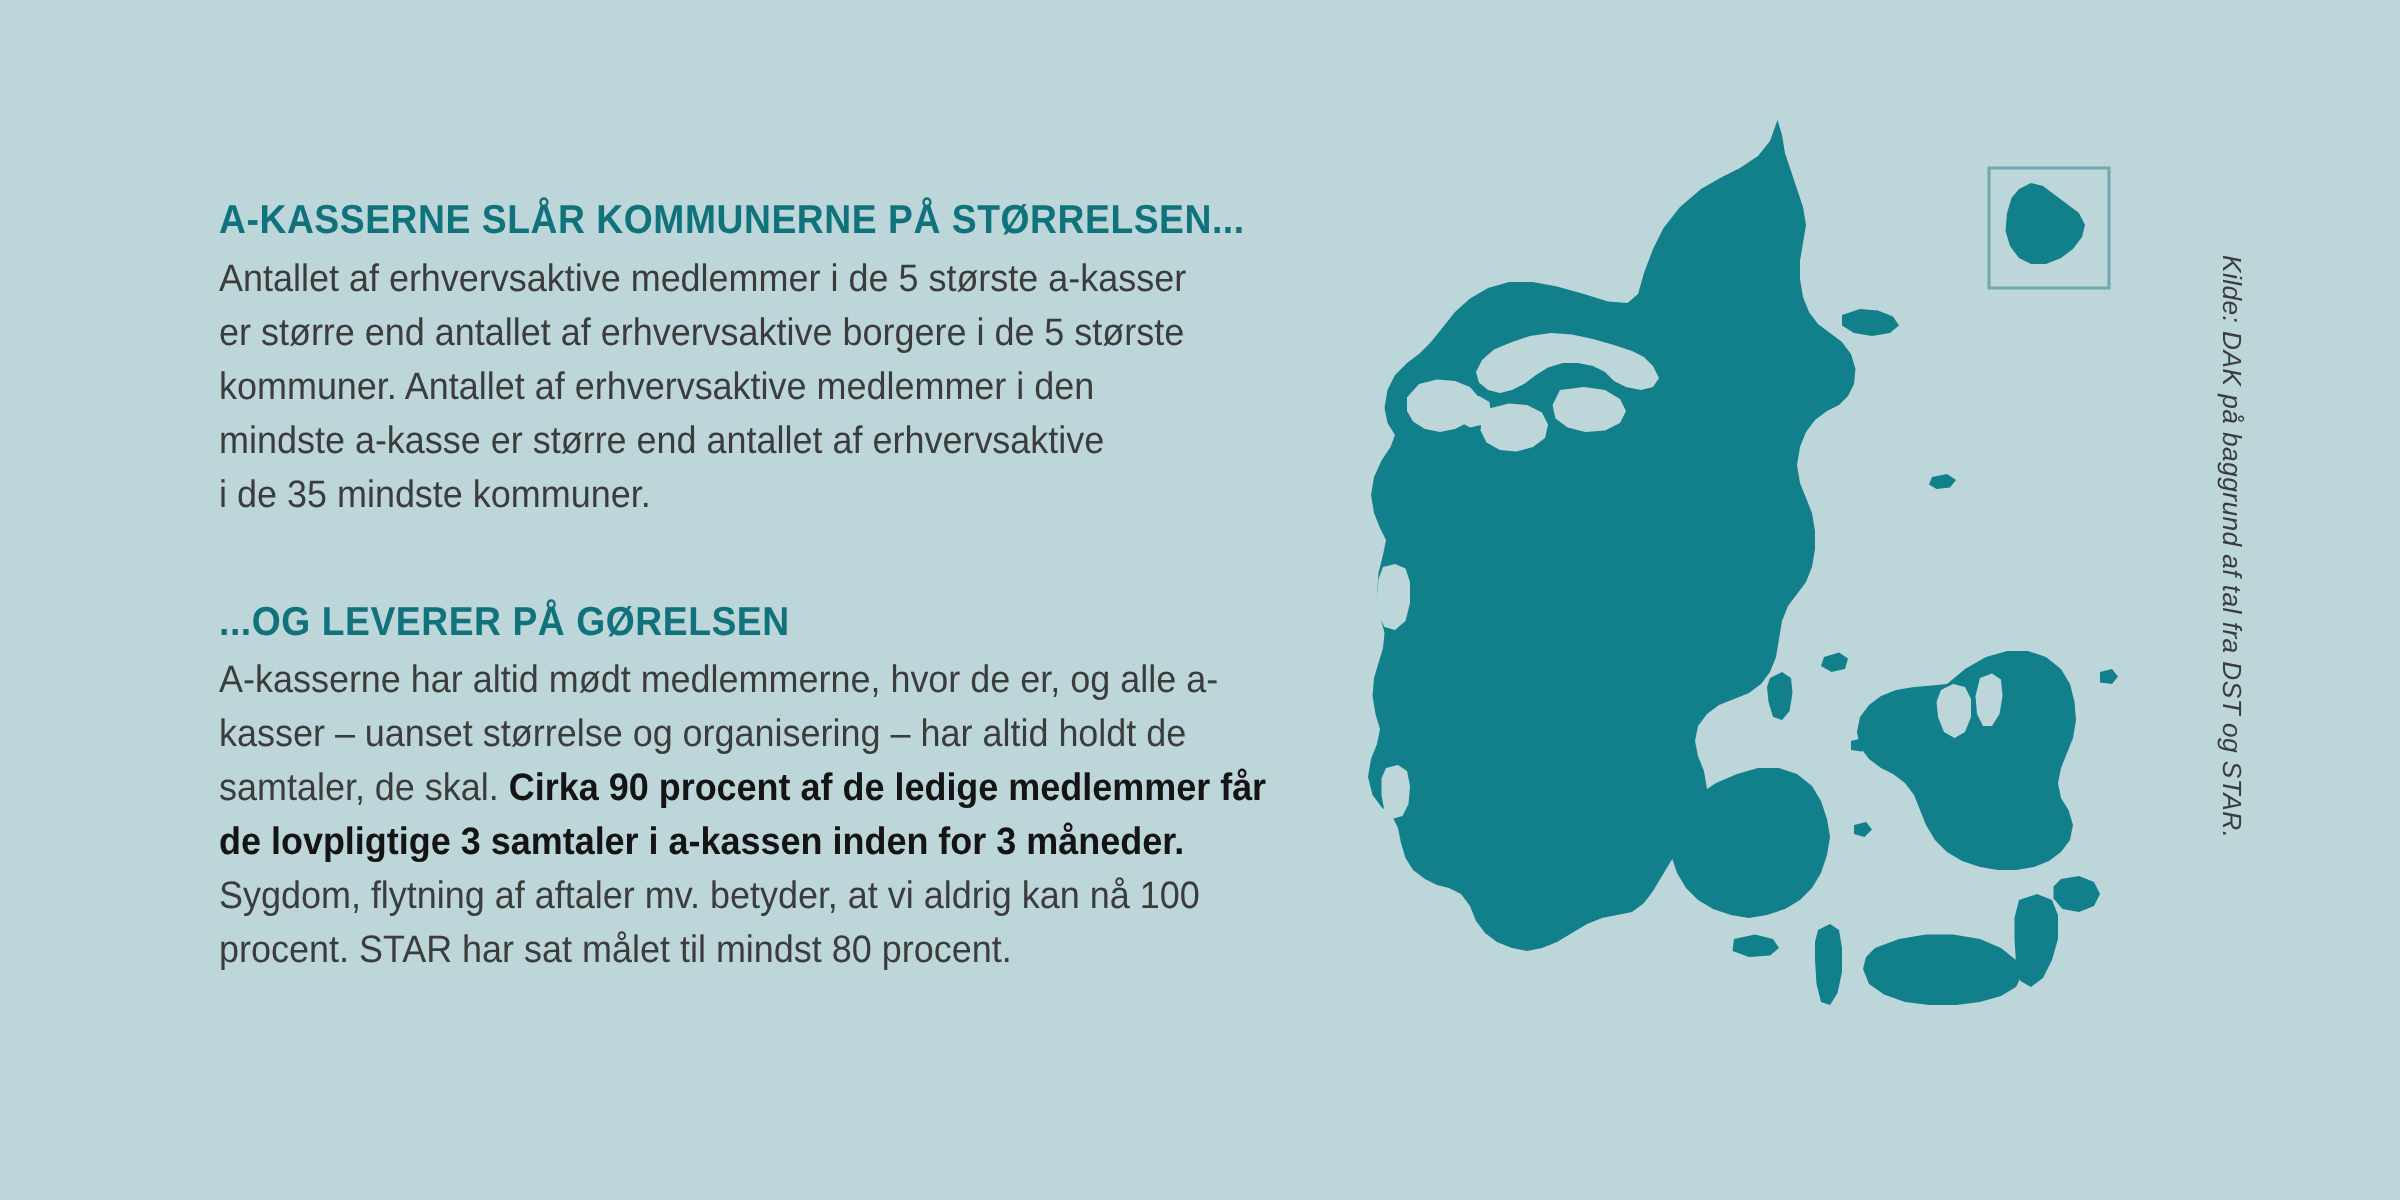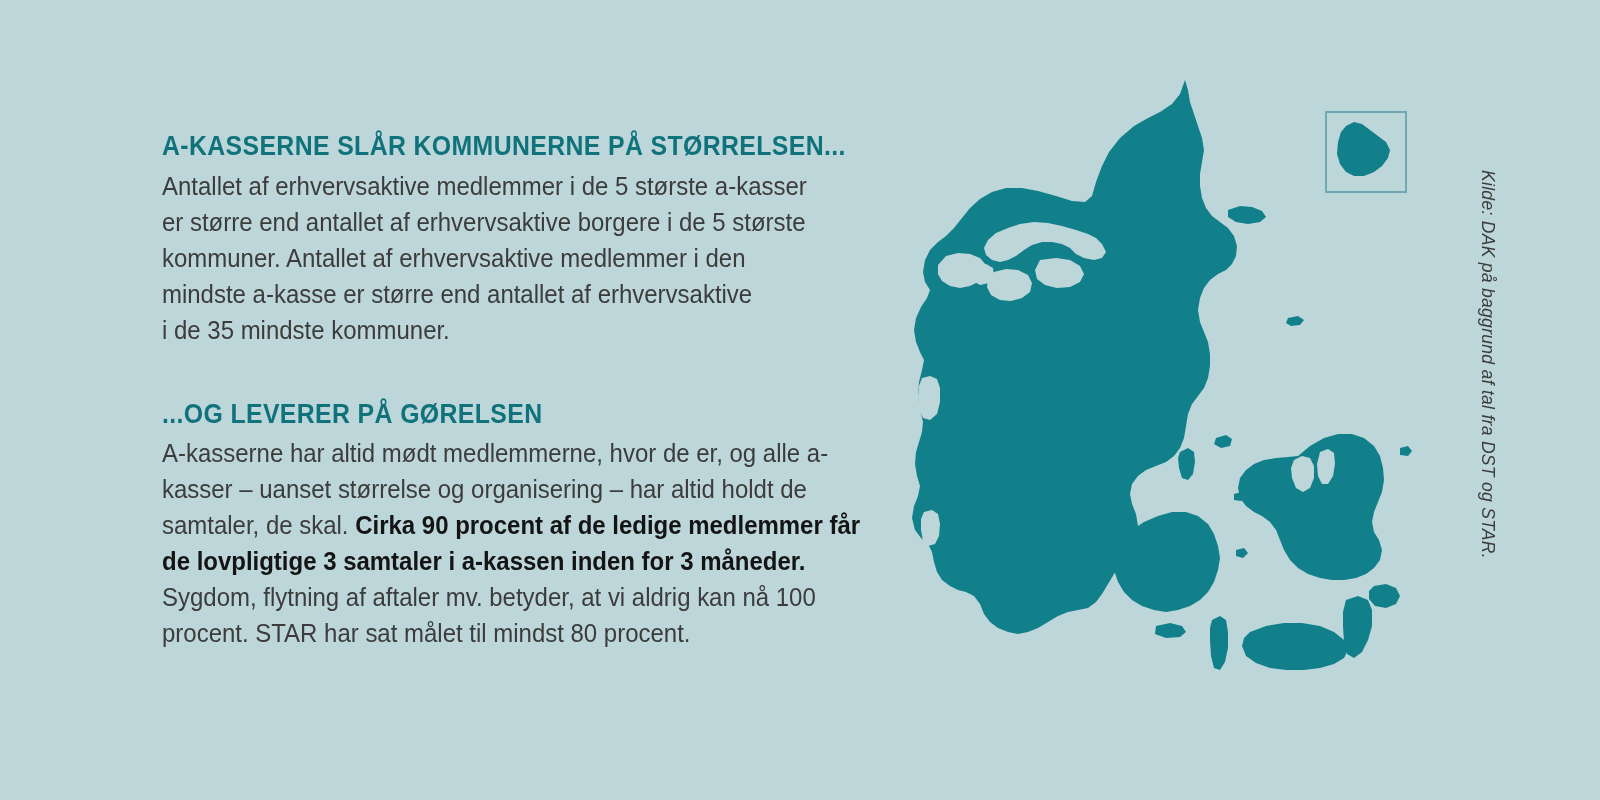--- a/index.html
+++ b/index.html
@@ -20,21 +20,20 @@
     background: #bdd6da;
     overflow: hidden;
   }
 
   
   .text-column {
     position: absolute;
     left: 146px;
     top: 132px;
     width: 760px;
-    margin-left: 16px;
   }
 
   .block-heading {
     color: #10737c;
     font-family: "Liberation Sans Narrow", "Liberation Sans", sans-serif;
     font-weight: bold;
     font-size: 27px;
     letter-spacing: 0.4px;
     line-height: 1.1;
     margin: 0 0 6px 0;

